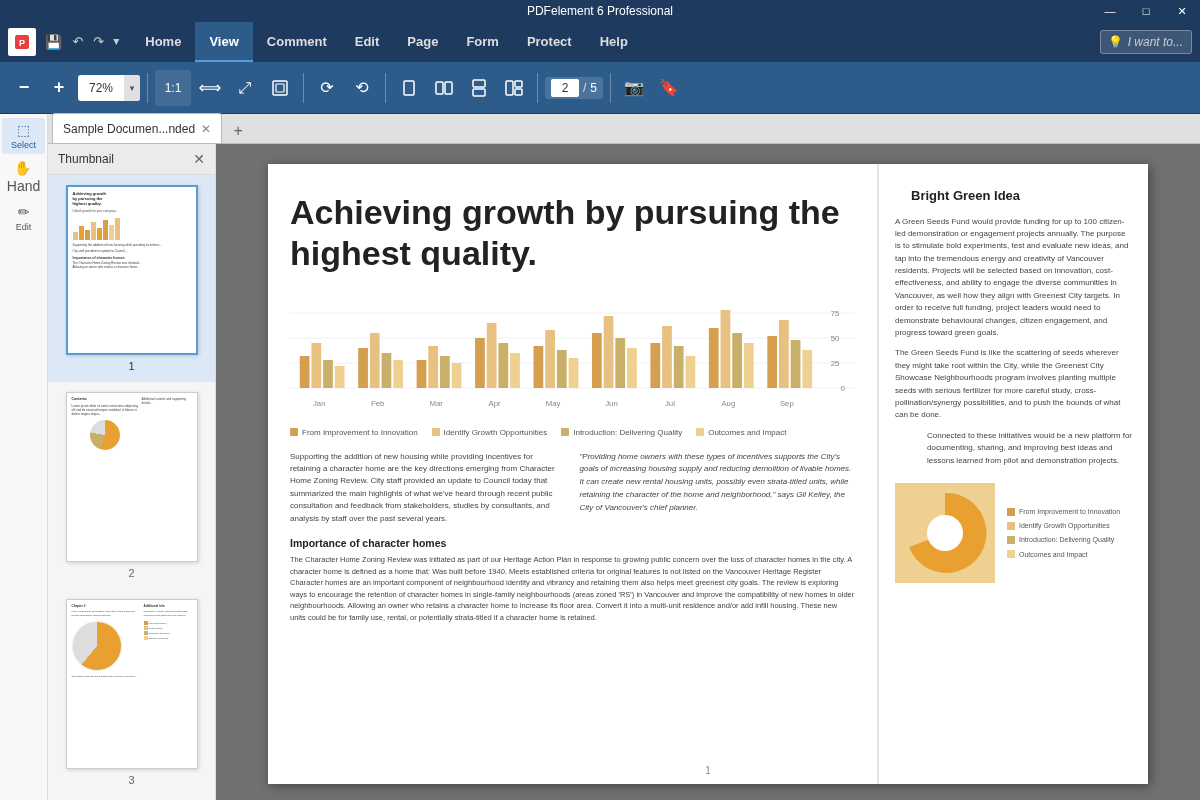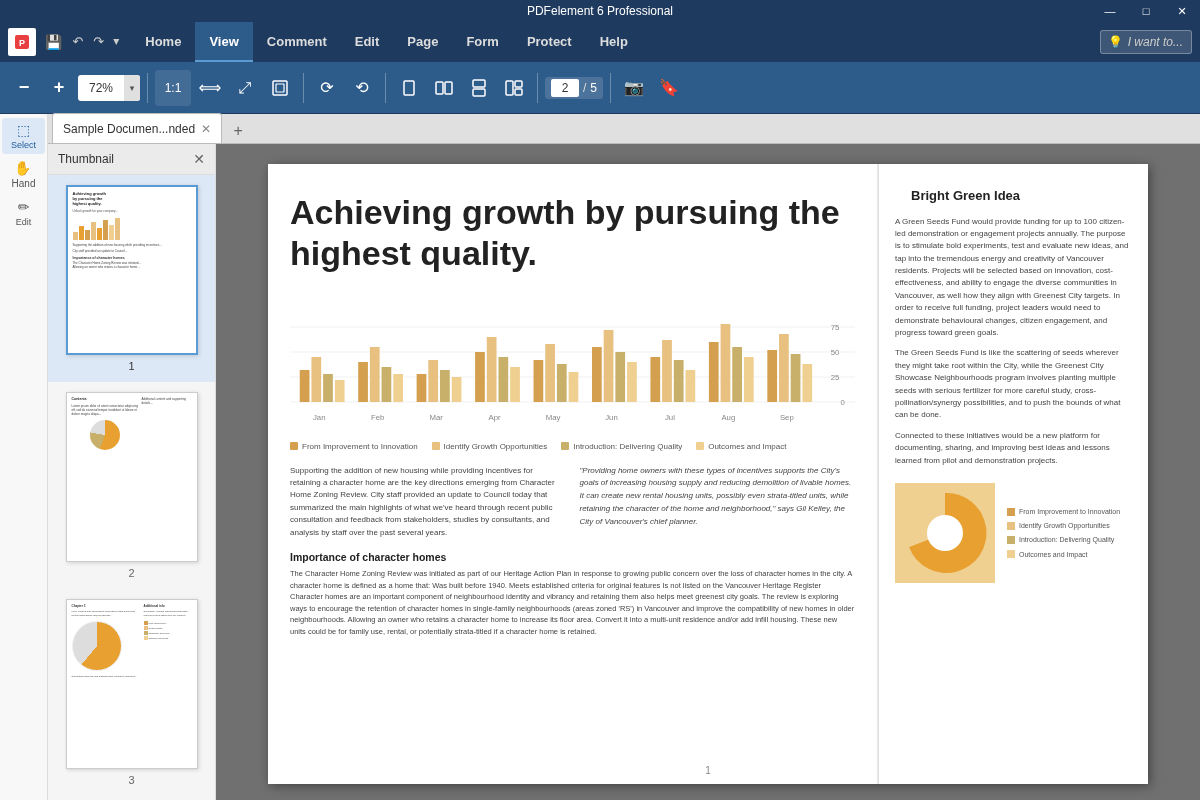--- a/index.html
+++ b/index.html
@@ -490,21 +490,21 @@
   <div class="toolbar-btn" style="width:32px; height:32px; display:flex; align-items:center; justify-content:center; color:#fff; cursor:pointer; border-radius:3px; font-size:16px;">🔖</div>
 </div>
 
 <div id="tool-panel" style="position:absolute; left:0; top:114px; width:48px; background:#f8f8f8; border-right:1px solid #ddd; bottom:0; display:flex; flex-direction:column; gap:2px; padding:4px 2px; z-index:10;">
   <div class="tool-item active" style="display:flex; flex-direction:column; align-items:center; padding:4px 2px; cursor:pointer; border-radius:3px; font-size:9px; color:#1e5a9e; gap:2px; background:#dce8f5;">
     <span style="font-size:14px;">⬚</span>
     <span style="font-size:9px; color:#1e5a9e;">Select</span>
   </div>
   <div class="tool-item" style="display:flex; flex-direction:column; align-items:center; padding:4px 2px; cursor:pointer; border-radius:3px; font-size:9px; color:#555; gap:2px;">
     <span style="font-size:14px;">✋</span>
-    <span style="font-size:10px;">Hand</span>
+    <span style="font-size:14px;">Hand</span>
   </div>
   <div class="tool-item" style="display:flex; flex-direction:column; align-items:center; padding:4px 2px; cursor:pointer; border-radius:3px; font-size:9px; color:#555; gap:2px;">
     <span style="font-size:14px;">✏</span>
     <span style="font-size:9px;">Edit</span>
   </div>
 </div>
 
 <div id="tabs-bar" style="position:absolute; top:114px; left:48px; right:0; height:30px; background:#e0e0e0; display:flex; align-items:flex-end; border-bottom:1px solid #bbb; padding:0 4px; z-index:9;">
   <div class="doc-tab" style="display:flex; align-items:center; background:#fff; border:1px solid #bbb; border-bottom:none; border-radius:3px 3px 0 0; padding:4px 10px; font-size:12px; color:#333; cursor:pointer; gap:6px; height:30px;">
     <span>Sample Documen...nded</span>
@@ -604,21 +604,21 @@
 </div>
 
 <div id="main-content" style="position:absolute; top:144px; left:216px; right:0; bottom:0; background:#707070; overflow:auto; display:flex; flex-direction:column; align-items:center; padding:20px 20px; gap:20px;">
 
   <div class="pdf-page page-1" style="width:880px; min-height:620px; background:#fff; box-shadow:2px 2px 10px rgba(0,0,0,0.4); position:relative; overflow:hidden;">
 
 
     <div style="display:flex; height:100%;">
 
       <div style="flex:1; padding:28px 22px; border-right:1px solid #e8e8e8; min-height:620px;">
-        <h1 style="font-size:34px; font-weight:bold; color:#222; line-height:1.2; margin-bottom:28px;">Achieving growth by pursuing the highest quality.</h1>
+        <h1 style="font-size:34px; font-weight:bold; color:#222; line-height:1.2; margin-bottom:14px;">Achieving growth by pursuing the highest quality.</h1>
 
         <div style="width:100%; height:130px; margin-bottom:10px; position:relative; overflow:hidden;">
           <svg width="100%" height="130" viewBox="0 0 580 130" preserveAspectRatio="none">
 
             <line x1="0" y1="100" x2="580" y2="100" stroke="#e0e0e0" stroke-width="0.5"></line>
             <line x1="0" y1="75" x2="580" y2="75" stroke="#e0e0e0" stroke-width="0.5"></line>
             <line x1="0" y1="50" x2="580" y2="50" stroke="#e0e0e0" stroke-width="0.5"></line>
             <line x1="0" y1="25" x2="580" y2="25" stroke="#e0e0e0" stroke-width="0.5"></line>
 
             <text x="30" y="118" font-size="8" fill="#888" text-anchor="middle">Jan</text>
@@ -715,21 +715,21 @@
           <h4 style="font-size:10.5px; font-weight:bold; color:#222; margin-bottom:5px;">Importance of character homes</h4>
           <p style="font-size:7.5px; color:#444; line-height:1.55;">The Character Home Zoning Review was initiated as part of our Heritage Action Plan in response to growing public concern over the loss of character homes in the city. A character home is defined as a home that: Was built before 1940. Meets established criteria for original features Is not listed on the Vancouver Heritage Register Character homes are an important component of neighbourhood identity and vibrancy and retaining them also helps meet greenest city goals. The review is exploring ways to encourage the retention of character homes in single-family neighbourhoods (areas zoned 'RS') in Vancouver and improve the compatibility of new homes in older neighbourhoods. Allowing an owner who retains a character home to increase its floor area. Convert it into a multi-unit residence and/or add infill housing. These new units could be for family use, rental, or potentially strata-titled if a character home is retained.</p>
         </div>
 
       </div>
 
       <div style="width:270px; padding:22px 16px; font-size:8.5px; color:#444; line-height:1.5; border-left:1px solid #e0e0e0;">
         <h3 style="font-size:13px; font-weight:bold; color:#222; margin-bottom:10px;margin-left:16px;">Bright Green Idea</h3>
         <p style="font-size:8px; color:#444; line-height:1.55; margin-bottom:8px;">A Green Seeds Fund would provide funding for up to 100 citizen-led demonstration or engagement projects annually. The purpose is to stimulate bold experiments, test and evaluate new ideas, and tap into the tremendous energy and creativity of Vancouver residents. Projects will be selected based on innovation, cost-effectiveness, and ability to engage the diverse communities in Vancouver, as well how they align with Greenest City targets. In order to receive full funding, project leaders would need to demonstrate behavioural changes, citizen engagement, and progress toward green goals.</p>
         <p style="font-size:8px; color:#444; line-height:1.55; margin-bottom:8px;">The Green Seeds Fund is like the scattering of seeds wherever they might take root within the City, while the Greenest City Showcase Neighbourhoods program involves planting multiple seeds with serious fertilizer for more careful study, cross-pollination/synergy possibilities, and to push the bounds of what can be done.</p>
-        <p style="font-size:8px; color:#444; line-height:1.55; margin-bottom:8px;">Connected to these initiatives would be a new platform for documenting, sharing, and improving best ideas and lessons learned from pilot and demonstration projects.</p>
+        <p style="font-size:8px; color:#444; line-height:1.55; margin-bottom:8px;margin-left:32px;">Connected to these initiatives would be a new platform for documenting, sharing, and improving best ideas and lessons learned from pilot and demonstration projects.</p>
 
         <div style="margin-top:16px; display:flex; gap:12px; align-items:center;">
           <svg width="100" height="100" viewBox="0 0 100 100">
             <circle cx="50" cy="50" r="40" fill="none" stroke="#f0d090" stroke-width="80" stroke-dasharray="251 0" transform="rotate(-90 50 50)"></circle>
             <path d="M50,50 L50,10 A40,40 0 1,1 14,64 Z" fill="#e8a030"></path>
             <path d="M50,50 L14,64 A40,40 0 0,1 50,10 Z" fill="#f0d090"></path>
             <circle cx="50" cy="50" r="18" fill="#fff"></circle>
           </svg>
           <div style="font-size:7px; color:#555; line-height:1.6;">
             <div style="display:flex; align-items:center; gap:4px; margin-bottom:3px;">

